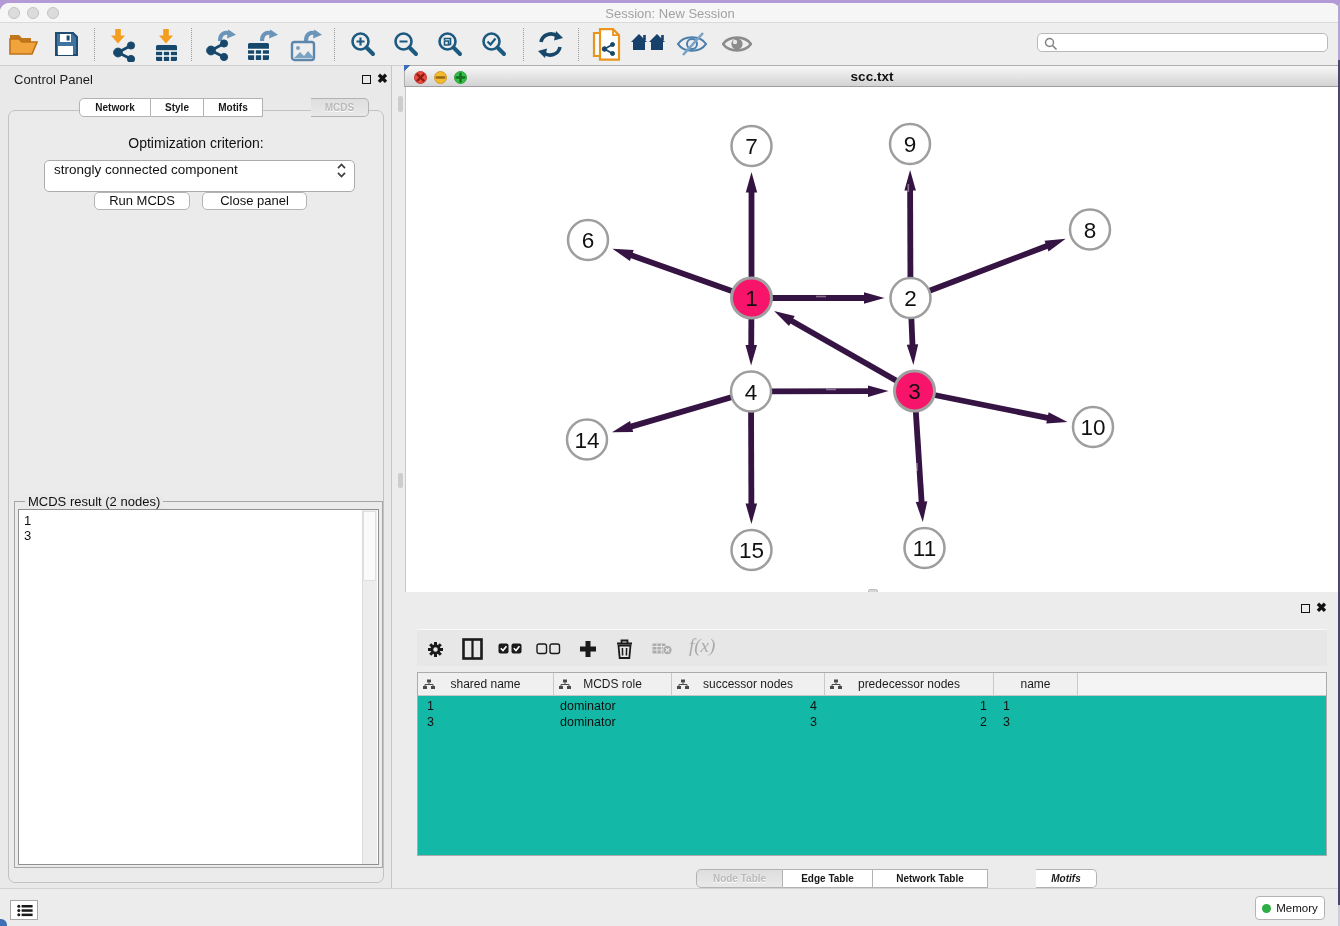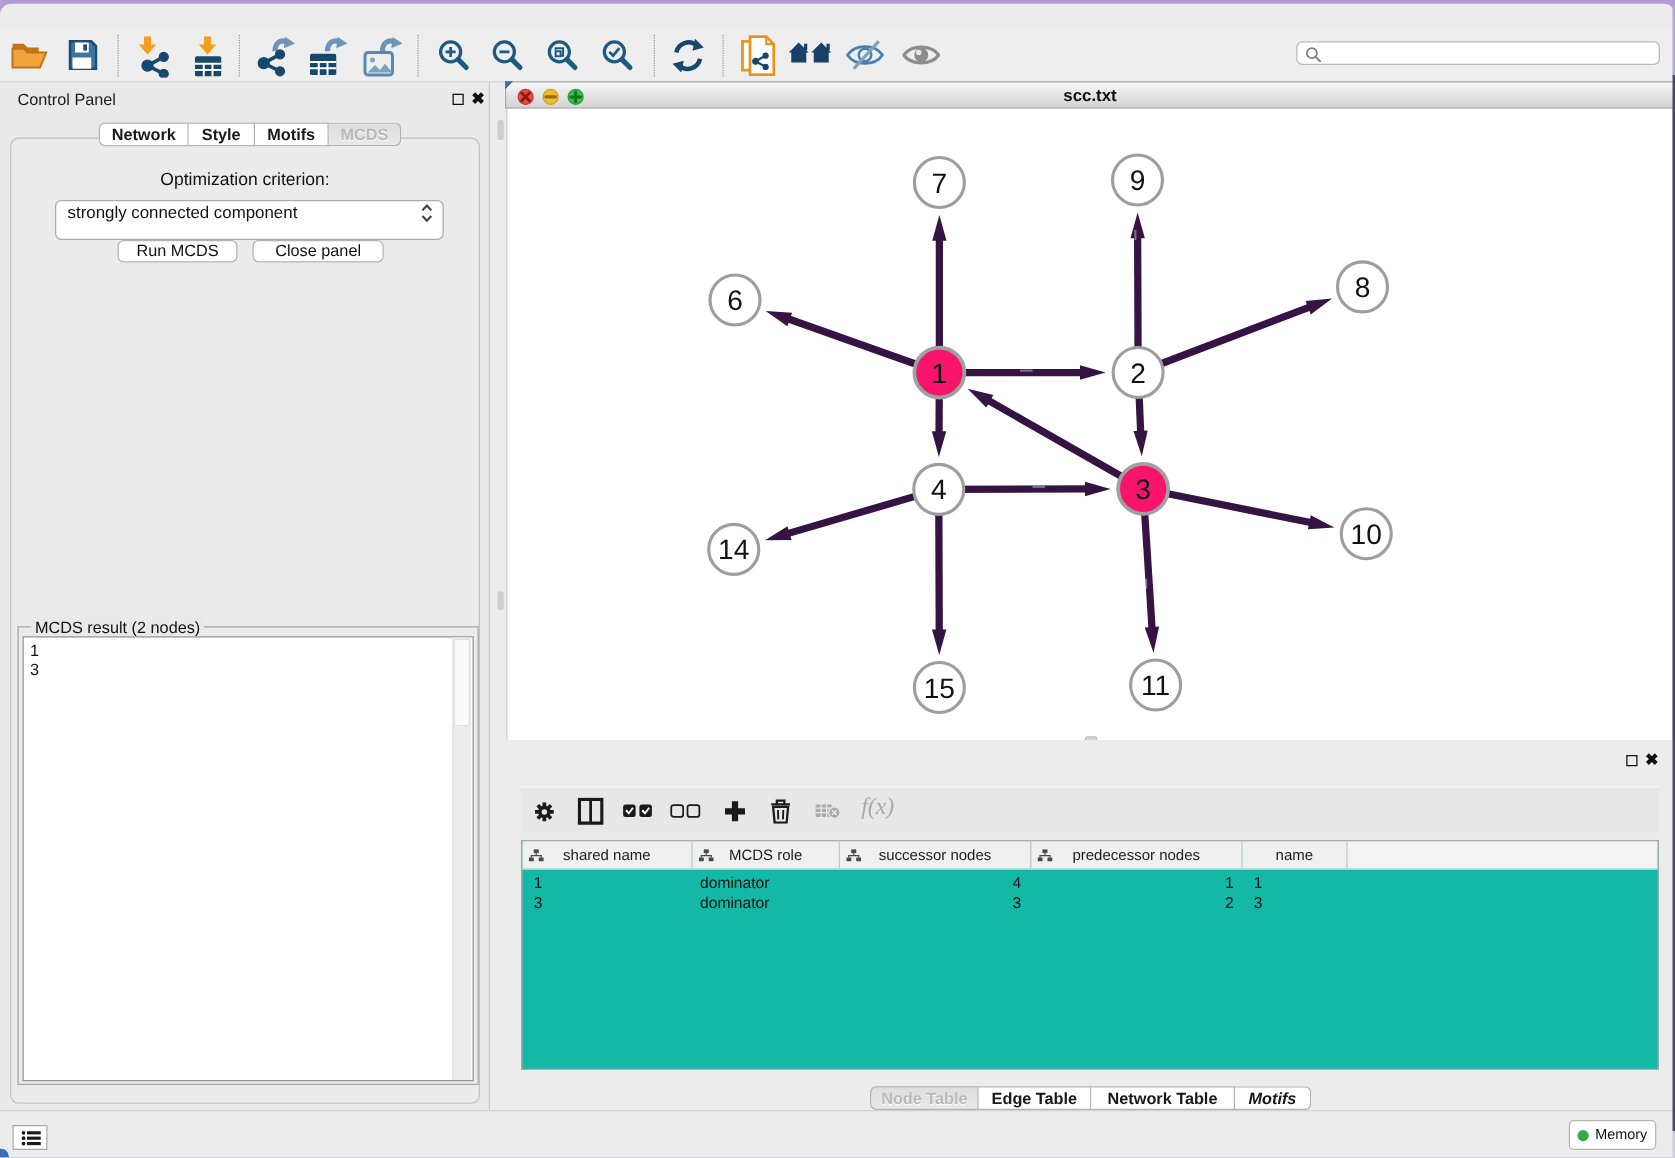--- a/index.html
+++ b/index.html
@@ -23,24 +23,24 @@
 
 #cpanel { position:absolute; left:0; top:63px; width:392px; height:823px;
   background:#e9e9e9; border-right:1px solid #c6c6c6; }
 .paneltitle { font-size:13px; color:#1c1c1c; }
 .floatbtn { position:absolute; width:9px; height:9px; border:1.5px solid #111; }
 .closex { position:absolute; font-size:13px; font-weight:bold; color:#111; }
 #cp-frame { position:absolute; left:8px; top:44px; width:376px; height:773px;
   border:1px solid #c2c2c2; border-radius:7px; background:#ebebeb; }
 .tabstrip { position:absolute; display:flex; }
 .tab { height:19px; background:#ffffff; border:1px solid #b3b3b3; border-left:none;
-  font-size:13px; font-weight:bold; color:#181818; text-align:center;
+  font-size:10px; font-weight:bold; color:#181818; text-align:center;
   line-height:18px; }
 .tab.first { border-left:1px solid #b3b3b3; border-radius:5px 0 0 5px; }
-.tab.last { border-radius:0 5px 5px 0; }
+.tab.last { border-radius:0 5px 5px 0;margin-left:48px; }
 .tab.sel { background:linear-gradient(#dedede,#e9e9e9); color:#b9b9b9;
   text-shadow:0 1px 0 #ffffff; }
 .btn { position:absolute; background:#ffffff; border:1px solid #b4b4b4;
   border-radius:5px; font-size:13px; color:#111; text-align:center; }
 #fieldset { position:absolute; left:14px; top:435px; width:369px; height:367px;
   border:1px solid #a6a6a6; }
 #fieldlegend { position:absolute; left:10px; top:-8px; background:#e9e9e9;
   padding:0 3px; font-size:13px; color:#111; }
 #resultarea { position:absolute; left:3px; top:7px; width:361px; height:356px;
   background:#ffffff; border:1px solid #909090; font-size:13px; color:#111; }
@@ -70,20 +70,26 @@
   background:#ececec; border-top:1px solid #d2d2d2; }
 #memorybtn { position:absolute; right:15px; top:7px; width:70px; height:24px;
   background:#ffffff; border:1px solid #b4b4b4; border-radius:4px;
   font-size:11.5px; color:#111; display:flex; align-items:center; justify-content:center; }
 #listbtn { position:absolute; left:10px; top:11px; width:28px; height:20px;
   border:1px solid #a8a8a8; background:#ffffff; }
 </style>
 </head>
 <body>
 <div id="win">
+  <div id="titlebar">
+    <div class="tl" style="left:8px;"></div>
+    <div class="tl" style="left:27px;"></div>
+    <div class="tl" style="left:47px;"></div>
+    <div id="wtitle">Session: New Session</div>
+  </div>
   <div id="toolbar">
     <svg class="abs" style="left:8px;top:9px;" width="30" height="25" viewBox="0 0 30 25">
       <path d="M2,3 h9 l3,3 h9 v4 h-21 z" fill="#c0761a"></path>
       <path d="M2,22 L2,7 h9 l3,3 h15 L24,22 z" fill="#f2a43c" stroke="#bd7318" stroke-width="1.6"></path>
     </svg>
     <svg class="abs" style="left:53px;top:9px;" width="25" height="25" viewBox="0 0 25 25">
       <path d="M3,1 h17 l4,4 v18 h-21 z" fill="#4173a0" stroke="#1e4c72" stroke-width="2"></path>
       <rect x="7" y="2" width="11" height="8" fill="#ffffff"></rect>
       <rect x="13.6" y="3.5" width="3" height="5" fill="#1e4c72"></rect>
       <rect x="5" y="14" width="15" height="9" fill="#ffffff"></rect>

